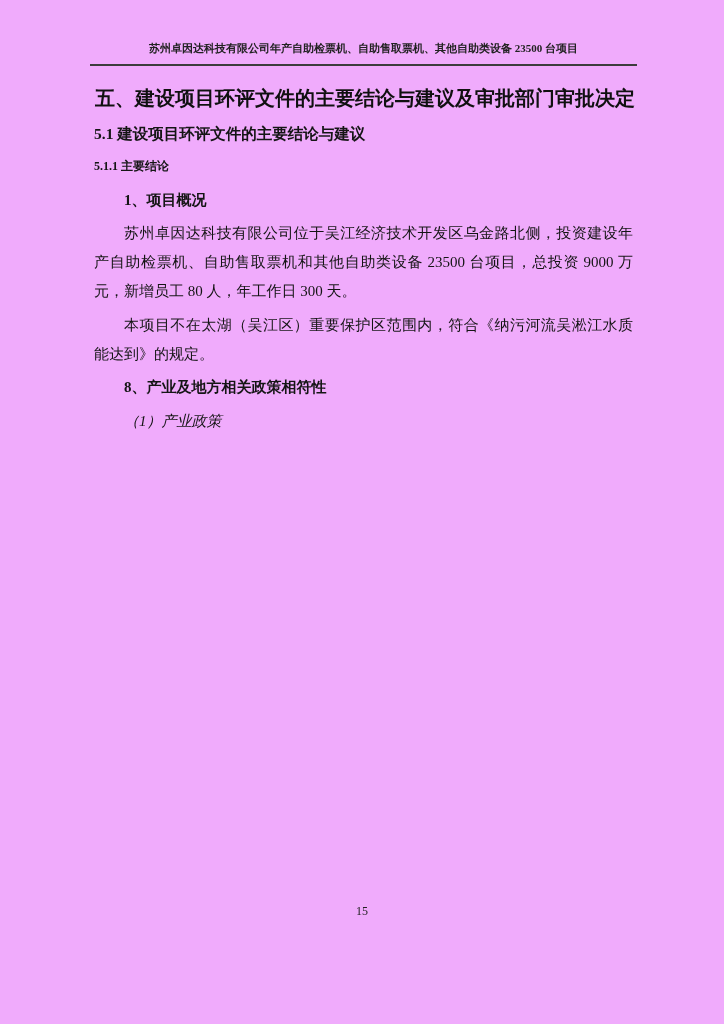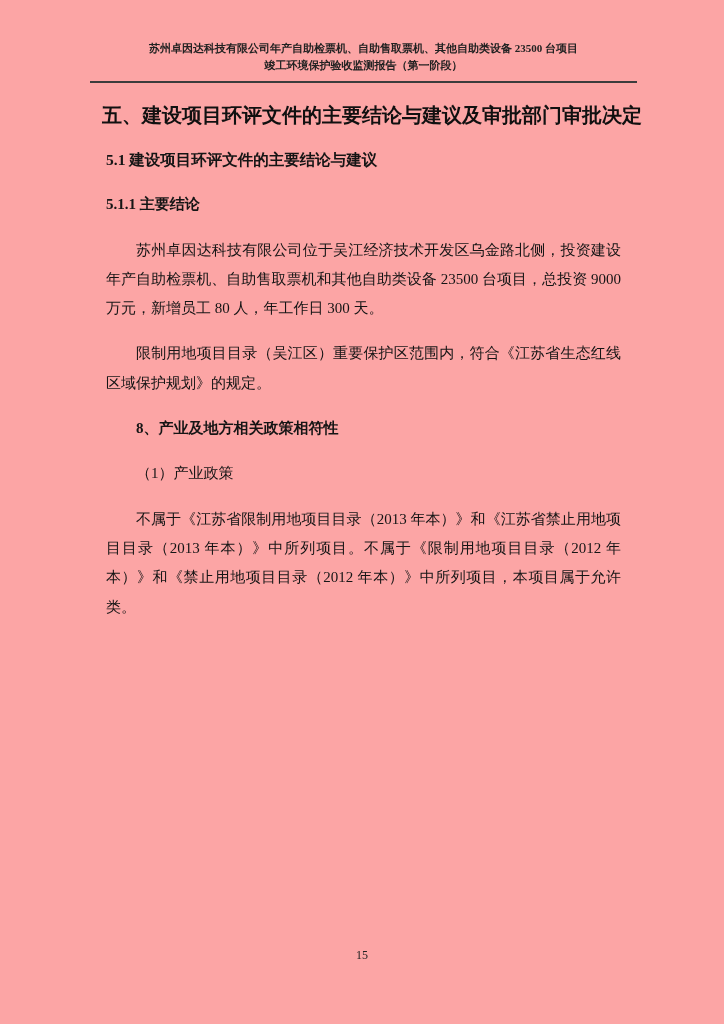--- a/index.html
+++ b/index.html
@@ -1,71 +1,70 @@
 <!DOCTYPE html>
 <html><head>
 <meta charset="utf-8">
 <style>
   html, body { margin: 0; padding: 0; background: #ffffff; }
   .page {
     position: relative;
     width: 724px;
     height: 1024px;
-    background: #fca5a5;
+    background: #f0abfc;
     box-sizing: border-box;
     padding: 40px 87px 0 90px;
     font-family: "Liberation Serif", "DejaVu Serif", serif;
     color: #151515;
     overflow: hidden;
   }
   .header { text-align: center; font-weight: bold; font-size: 11px; line-height: 17px; color: #222; }
   .header-rule { border: 0; border-bottom: 2px solid #3c3c3c; margin: 7px 0 0 0; }
   .doc-title {
     font-size: 20px;
     font-weight: bold;
     line-height: 28px;
-    margin: 18px 0 7px 12px;
+    margin: 18px 0 7px 5px;
     white-space: nowrap;
     color: #101010;
   }
-  .bk { font-size: 15px; line-height: 29.3px; margin: 16px; }
+  .bk { font-size: 15px; line-height: 29.3px; margin: 4px; }
   .h2 { font-size: 15.5px; font-weight: bold; }
-  .h3 { font-size: 15px; font-weight: bold; }
+  .h3 { font-size: 12px; font-weight: bold; }
   .h4 { font-weight: bold; text-indent: 2em; }
-  .psub { text-indent: 2em; }
+  .psub { text-indent: 2em; font-style: italic; }
   .p  { text-indent: 2em; text-align: justify; text-justify: inter-character; font-family: Liberation Serif, serif; }
   .page-number {
     position: absolute;
-    top: 948px;
+    top: 904px;
     left: 0;
     width: 100%;
     text-align: center;
     font-size: 12px;
     color: #222;
   }
 </style>
 </head>
 <body>
 
 <div class="page">
 
   <div class="header">
     <div>苏州卓因达科技有限公司年产自助检票机、自助售取票机、其他自助类设备 23500 台项目</div>
-    <div>竣工环境保护验收监测报告（第一阶段）</div>
   </div>
 
   <hr class="header-rule">
 
   <div class="doc-title">五、建设项目环评文件的主要结论与建议及审批部门审批决定</div>
 
   <div>
     <div class="bk h2">5.1 建设项目环评文件的主要结论与建议</div>
     <div class="bk h3">5.1.1 主要结论</div>
+    <div class="bk h4">1、项目概况</div>
     <div class="bk p">苏州卓因达科技有限公司位于吴江经济技术开发区乌金路北侧，投资建设年产自助检票机、自助售取票机和其他自助类设备 23500 台项目，总投资 9000 万元，新增员工 80 人，年工作日 300 天。</div>
-    <div class="bk p">限制用地项目目录（吴江区）重要保护区范围内，符合《江苏省生态红线区域保护规划》的规定。</div>
+    <div class="bk p">本项目不在太湖（吴江区）重要保护区范围内，符合《纳污河流吴淞江水质能达到》的规定。</div>
     <div class="bk h4">8、产业及地方相关政策相符性</div>
     <div class="bk psub">（1）产业政策</div>
-    <div class="bk p">不属于《江苏省限制用地项目目录（2013 年本）》和《江苏省禁止用地项目目录（2013 年本）》中所列项目。不属于《限制用地项目目录（2012 年本）》和《禁止用地项目目录（2012 年本）》中所列项目，本项目属于允许类。</div>
   </div>
 
   <div class="page-number">15</div>
 
 </div>
 
 </body></html>

